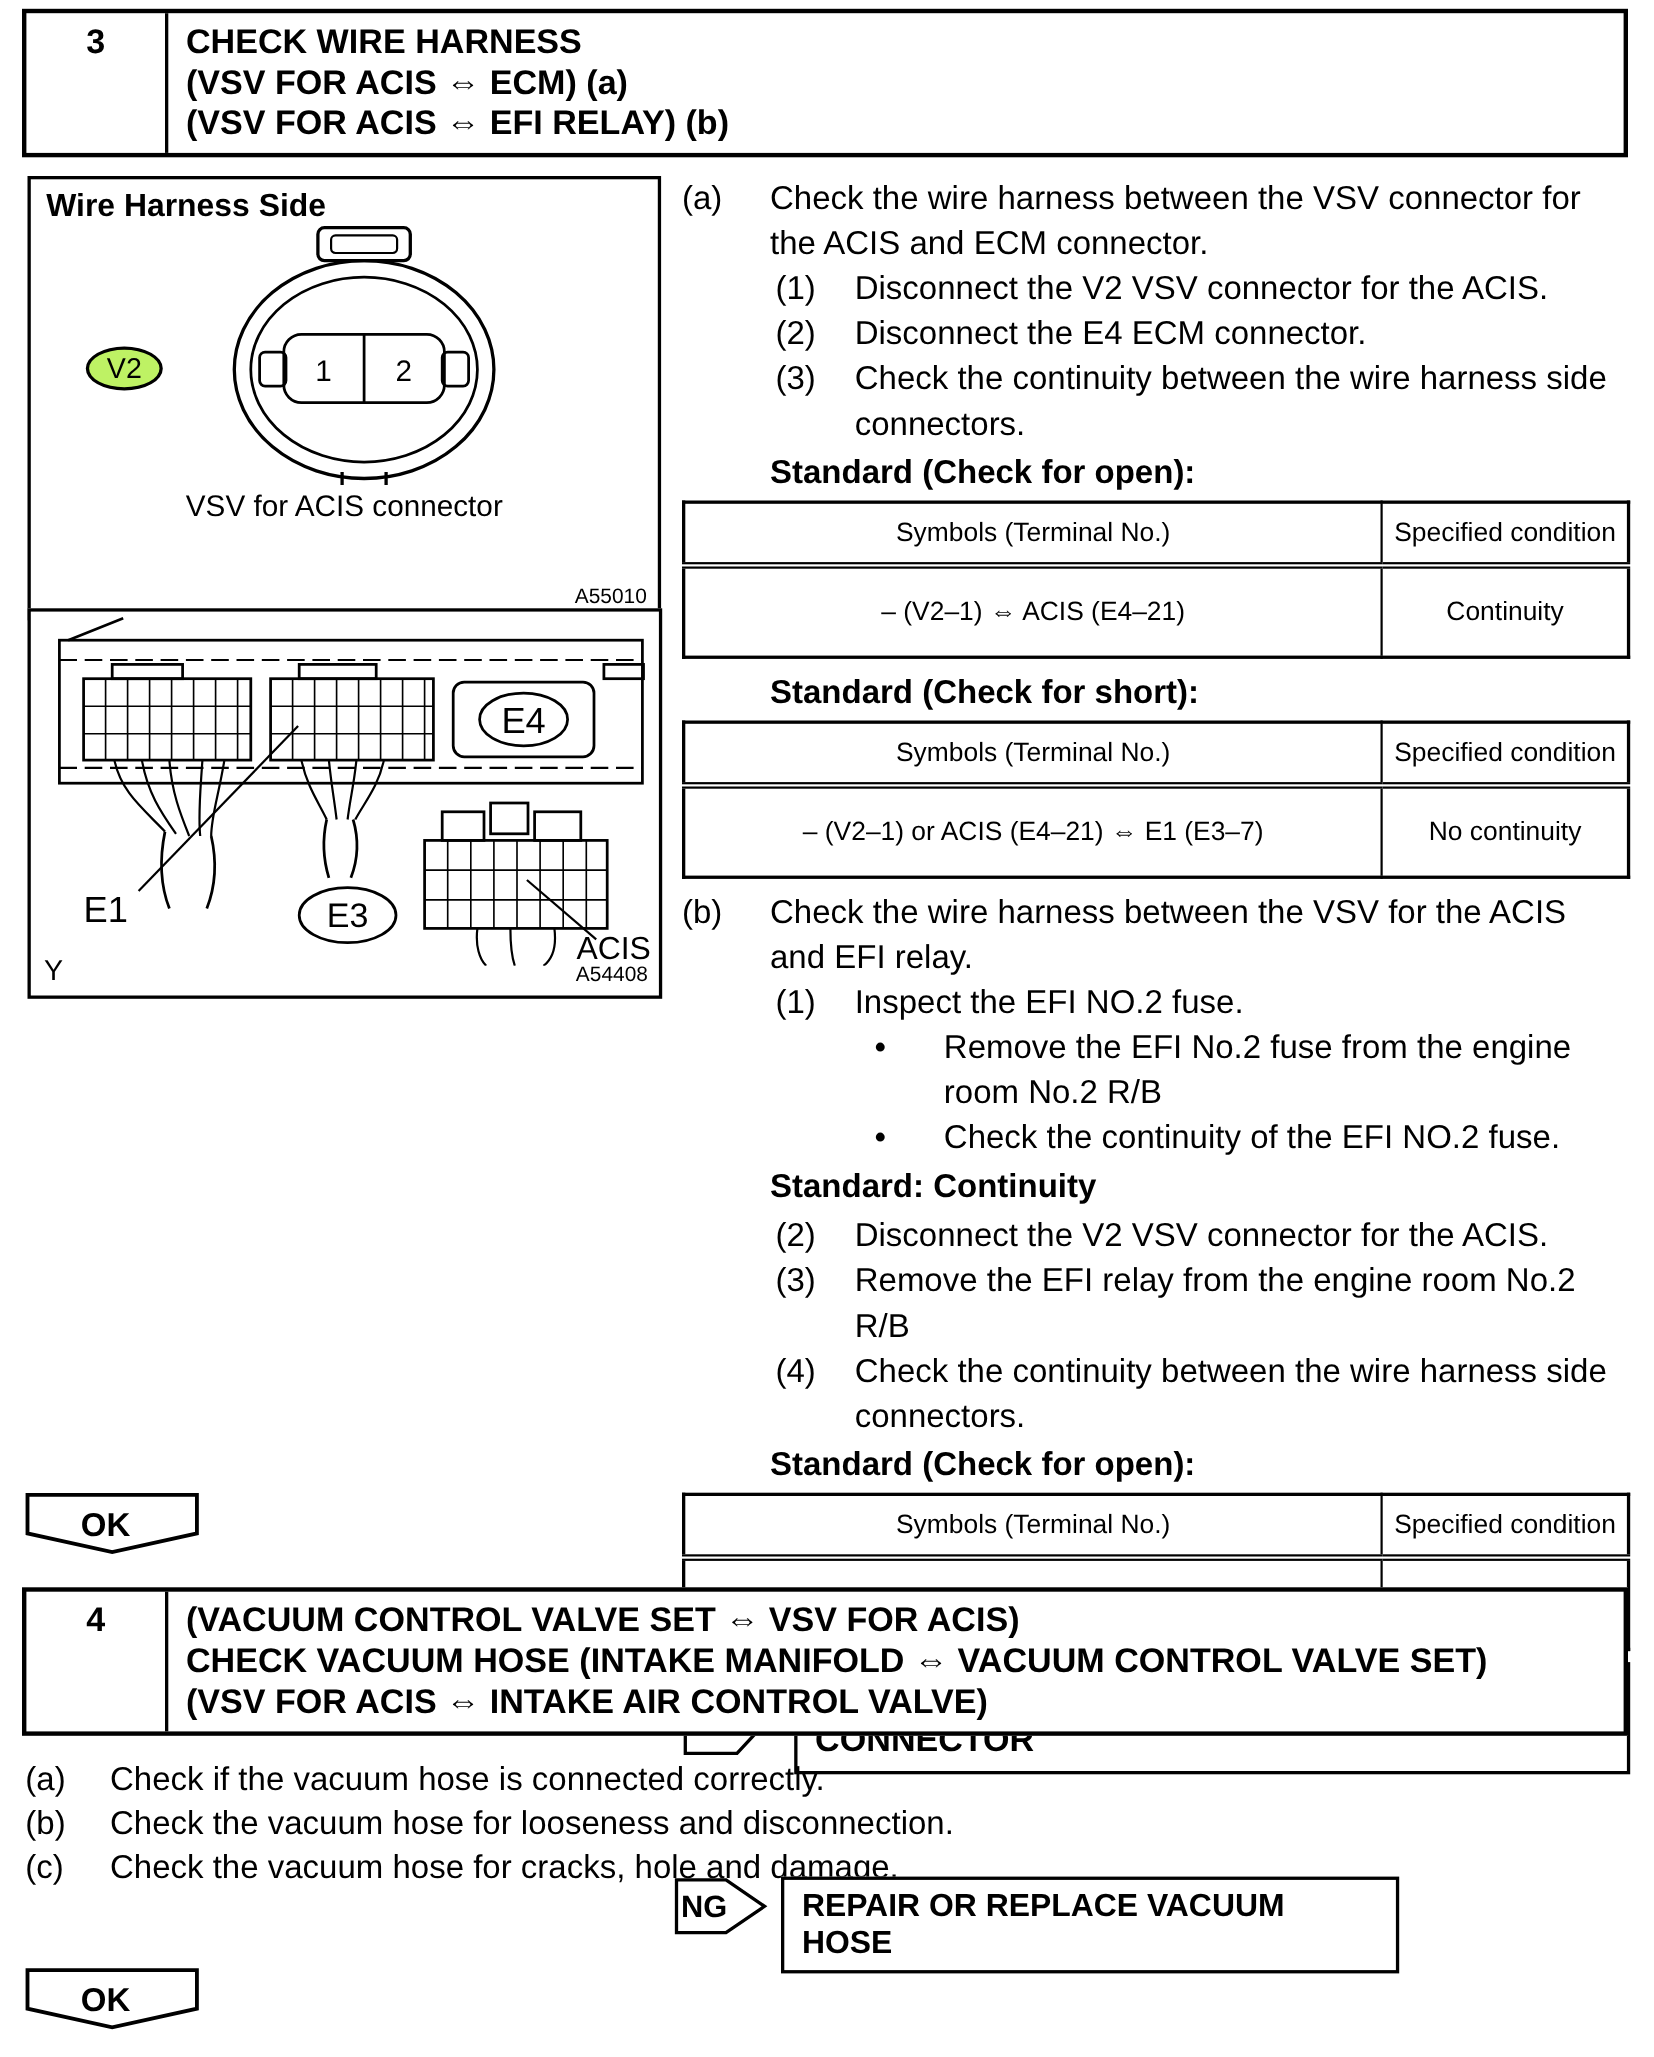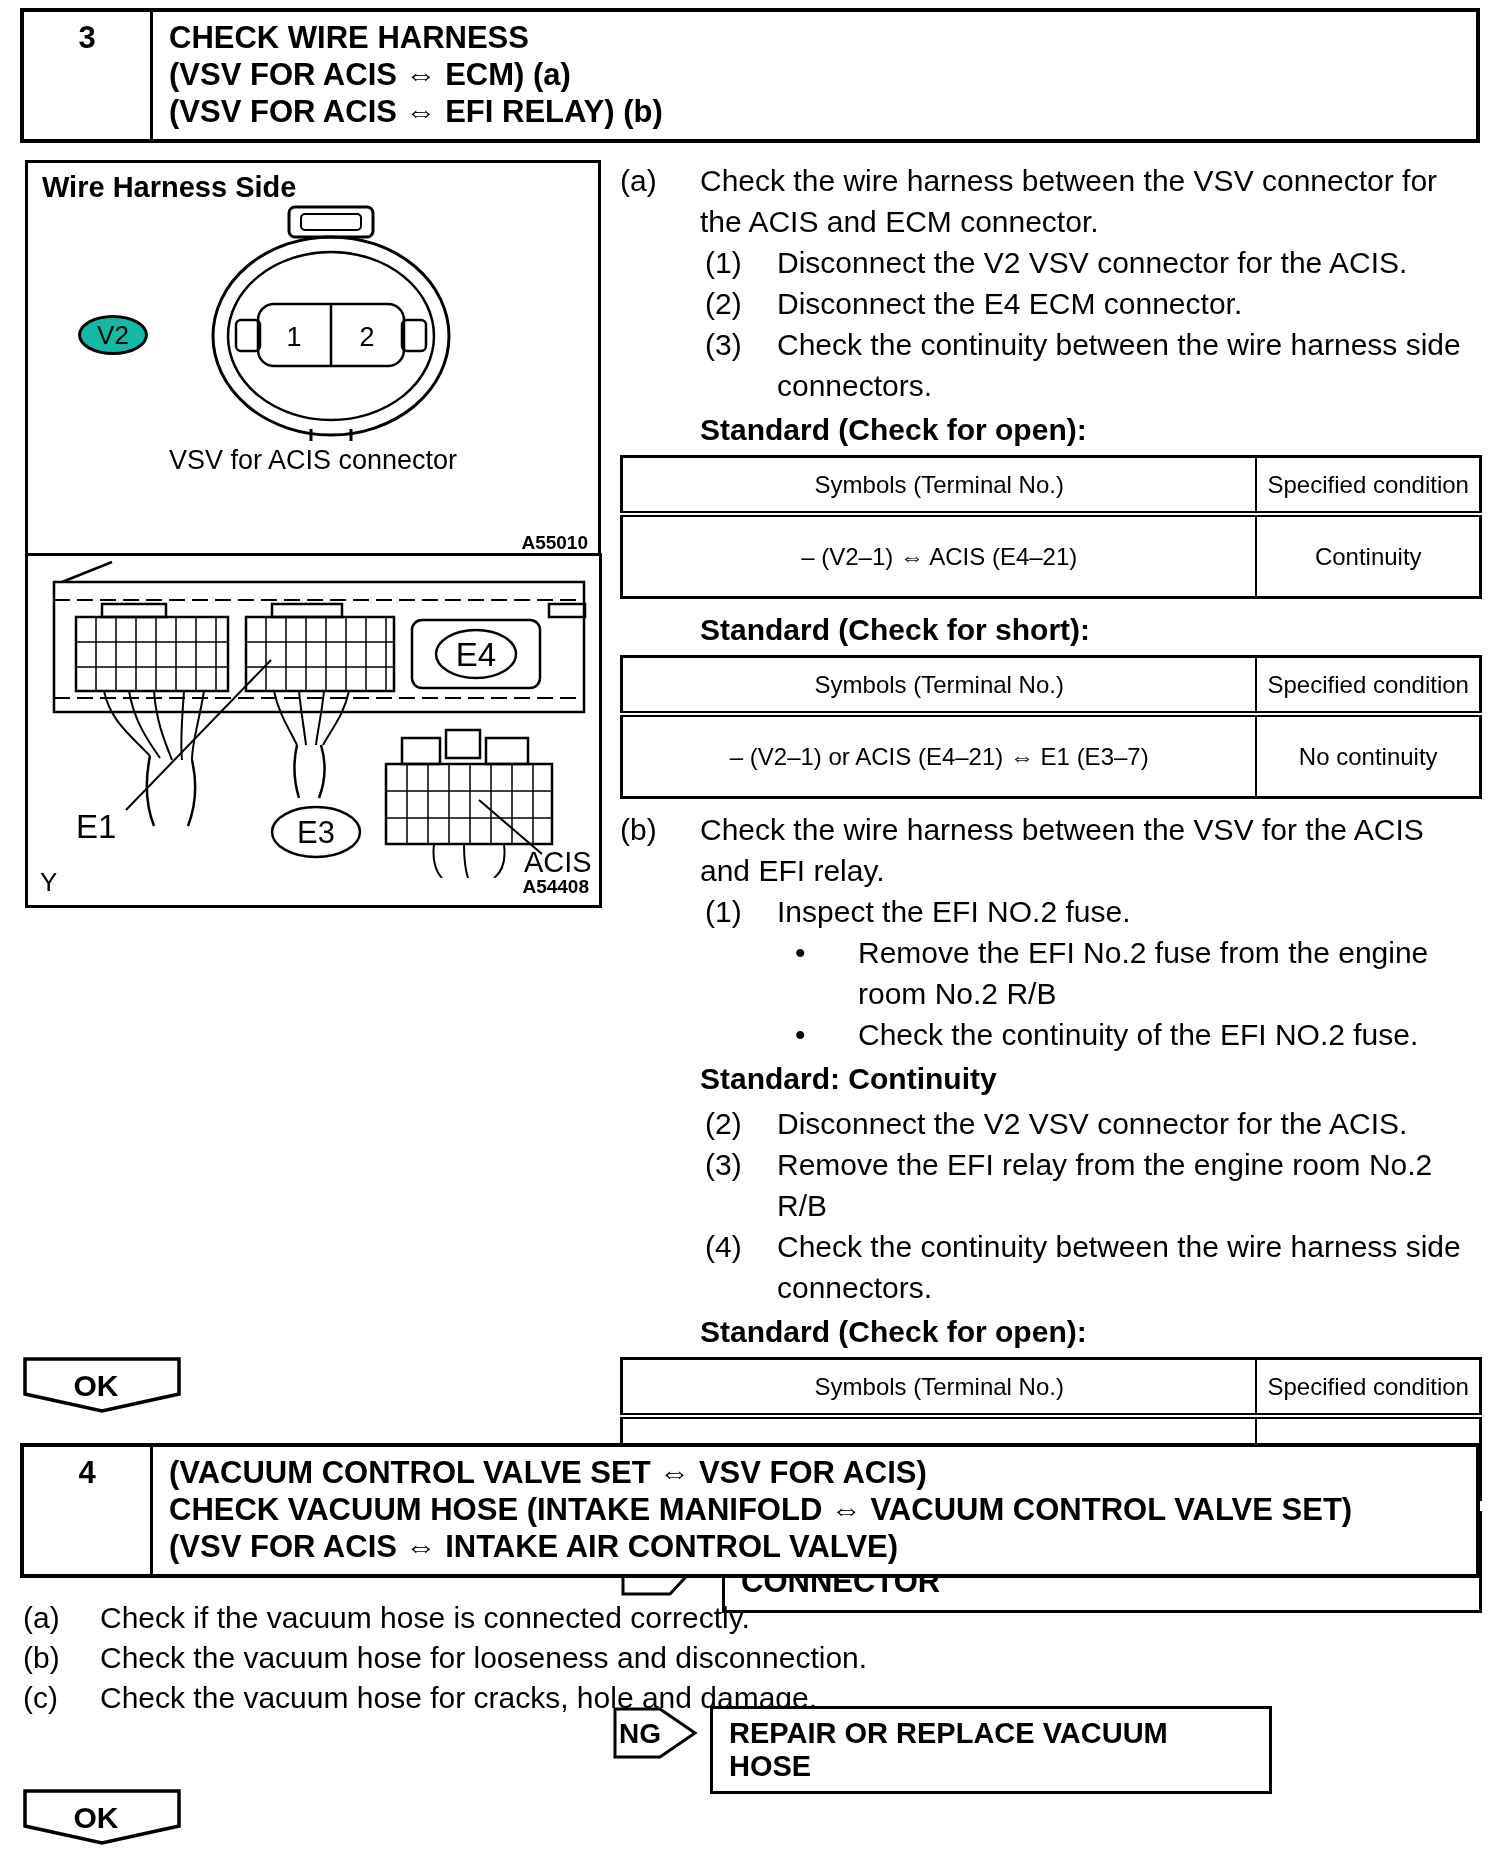--- a/index.html
+++ b/index.html
@@ -21,27 +21,27 @@
   
   .figure-box{
     position:absolute;border:3px solid #000;background:#fff;box-sizing:border-box;
   }
   .fig1{left:25px;top:160px;width:576px;height:404px;padding-left:30px;}
   .fig2{left:25px;top:553px;width:577px;height:355px;}
   .fig-title{position:absolute;left:14px;top:8px;font-weight:bold;font-size:29px;}
   .oval-label{
     position:absolute;border:3px solid #000;border-radius:50%;
     display:flex;align-items:center;justify-content:center;
-    font-size:26px;background:#14b8a6;box-sizing:border-box;
+    font-size:26px;background:#bef264;box-sizing:border-box;
   }
   .v2-oval{left:50px;top:152px;width:70px;height:40px;}
   .fig-caption{position:absolute;left:0;right:0;text-align:center;font-size:27px;}
   .fig1-caption{top:282px;}
   .fig2-caption{bottom:8px;}
-  .fig-id{position:absolute;right:10px;bottom:7px;font-size:19px;font-weight:bold;}
+  .fig-id{position:absolute;right:10px;bottom:7px;font-size:19px;}
   .fig-y{position:absolute;left:12px;bottom:7px;font-size:26px;}
   svg{display:block;}
   
   .rcol{position:absolute;left:620px;top:160px;width:862px;font-size:30px;line-height:41px;}
   .row{display:flex;}
   .lbl{width:80px;flex:none;}
   .num{width:72px;flex:none;}
   .t{flex:1;white-space:pre-line;}
   .steps{margin-left:85px;}
   .bullets{margin-left:175px;}

